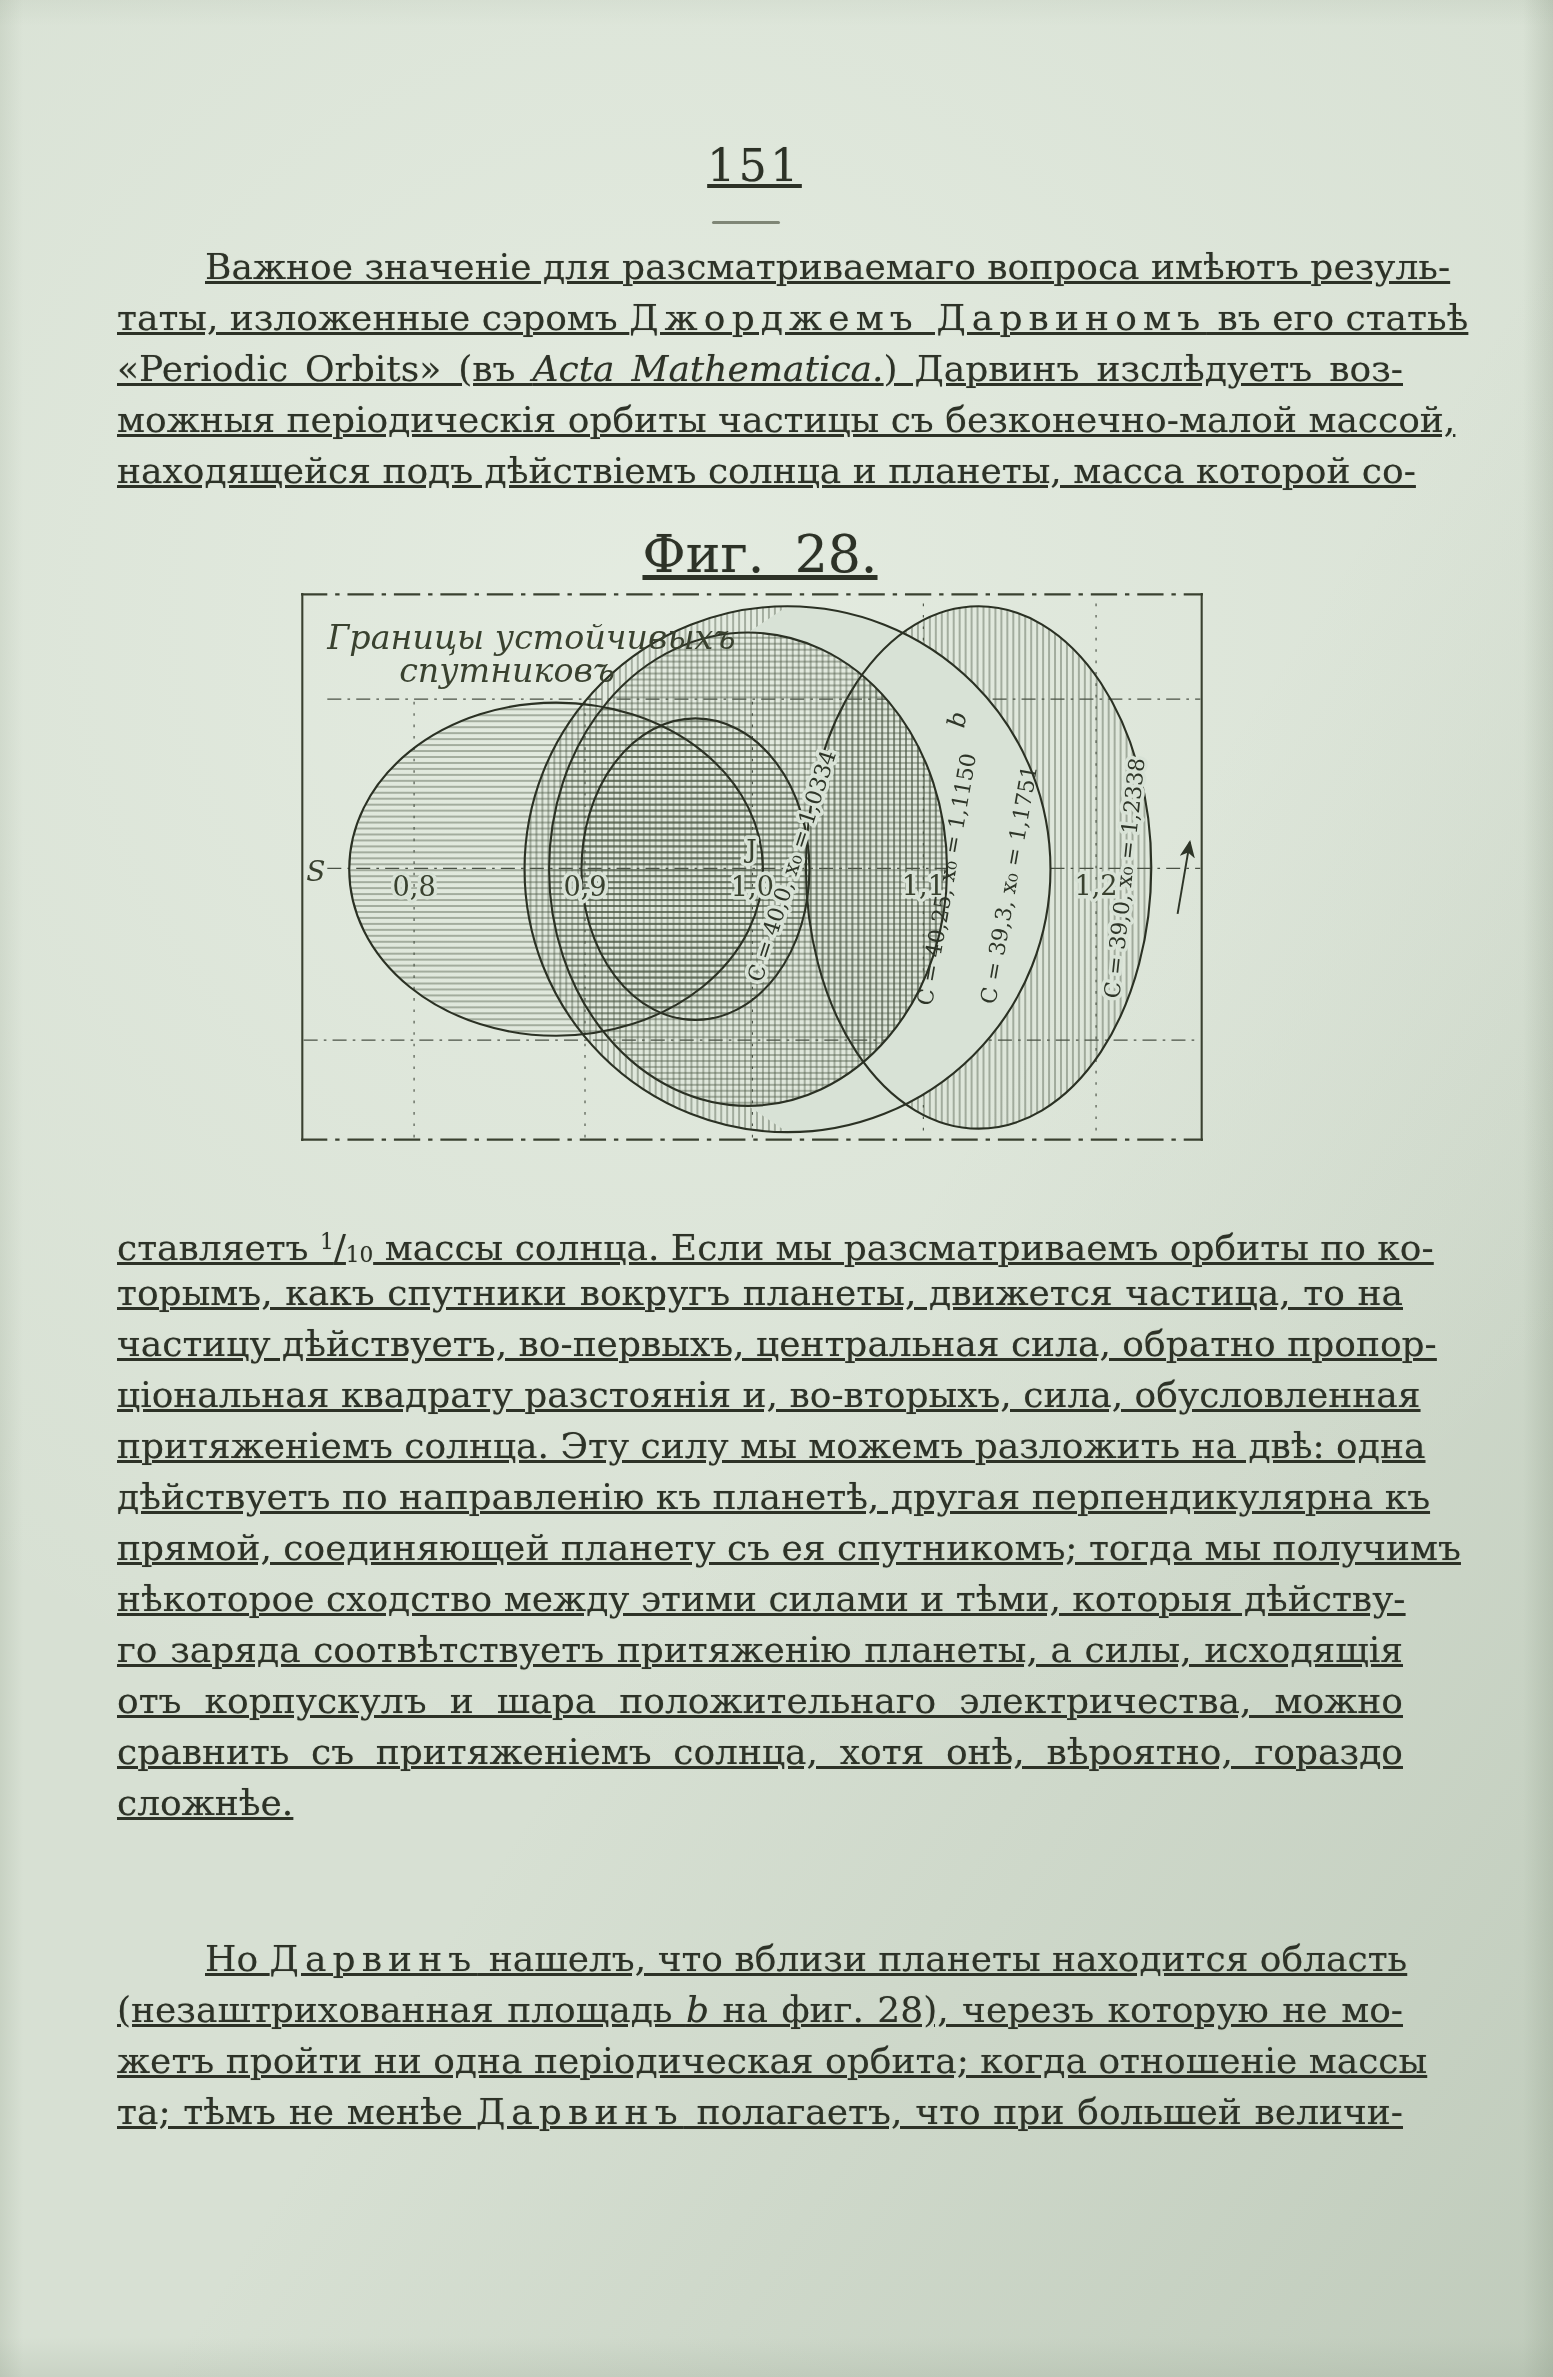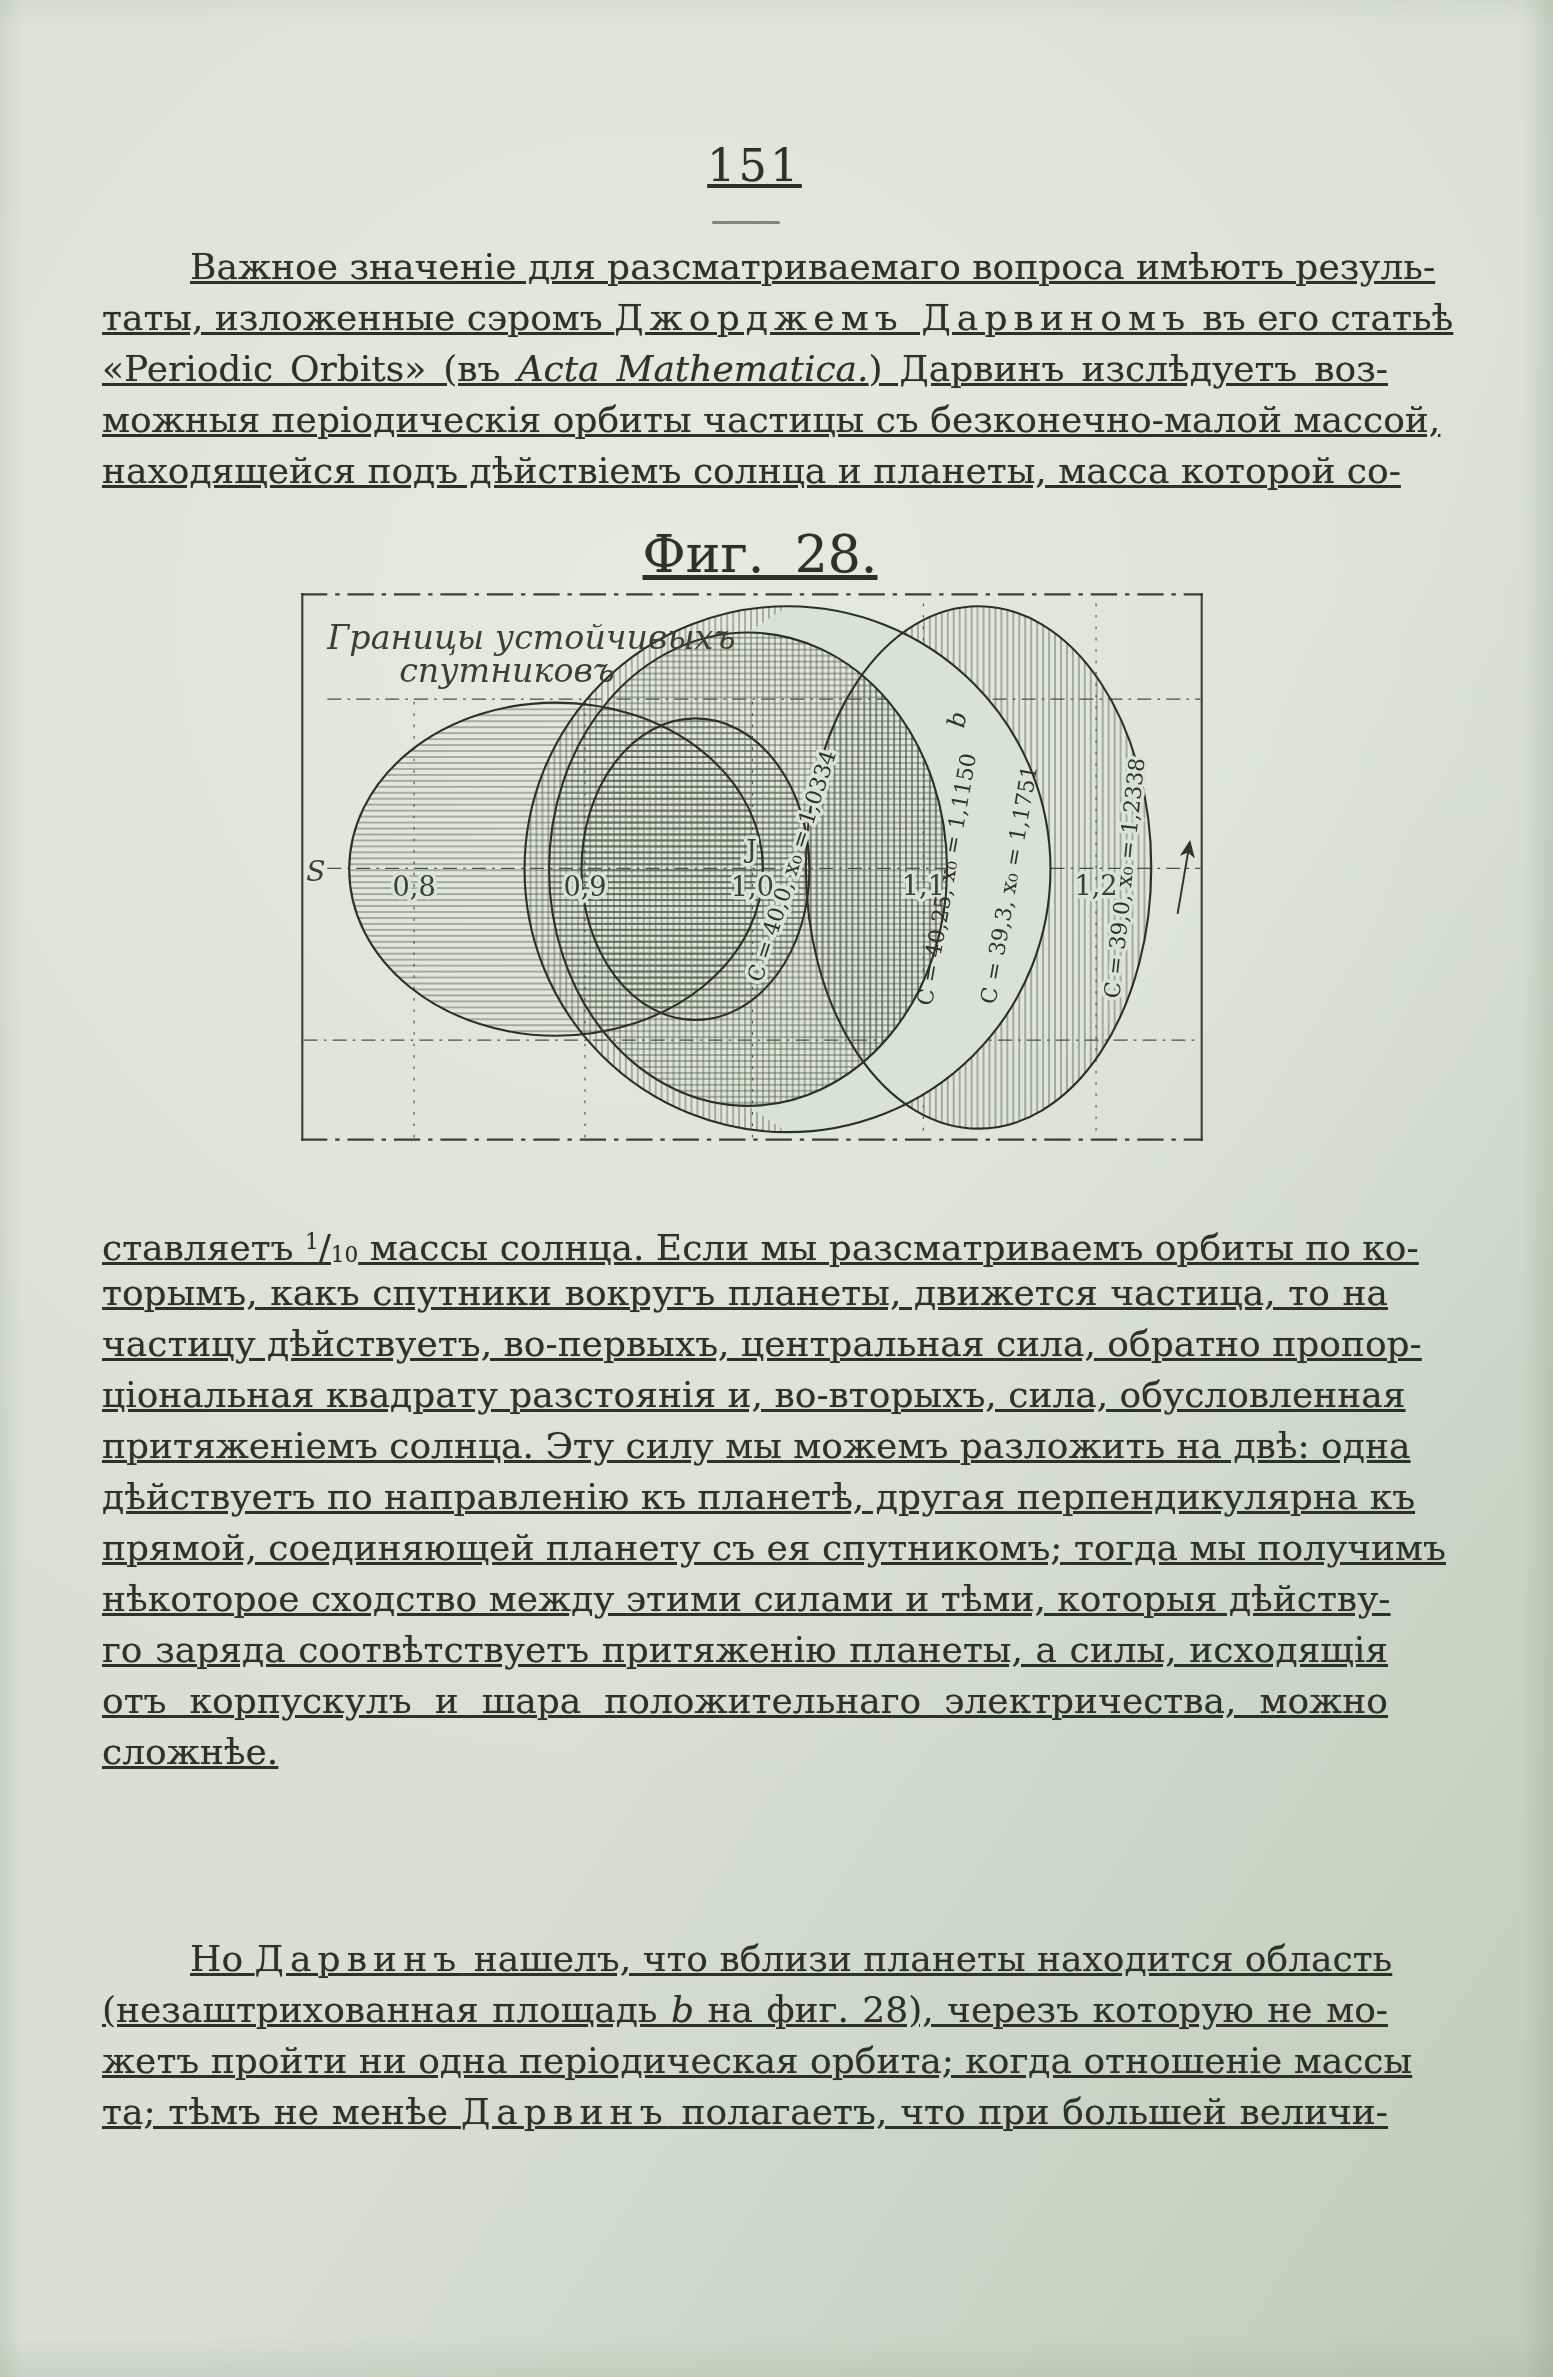--- a/index.html
+++ b/index.html
@@ -20,21 +20,21 @@
   }
   .ink{ text-shadow:0 0 0.9px rgba(40,46,35,0.45);text-decoration:underline; }
   .page-number{
     position:absolute; top:140px; left:658px; width:193px;
     text-align:center; font-size:44px; letter-spacing:3.5px;
   }
   .page-number-rule{
     position:absolute; top:221px; left:712px; width:68px; height:2.6px;
     background:#4c523f; opacity:.65; border-radius:1.8px;
   }
-  .textblock{ position:absolute; left:102px; width:1286px; }
+  .textblock{ position:absolute; left:117px; width:1286px; }
   .para{ font-size:36px; }
   .line{
     height:51px; line-height:51px;
     text-align:justify; text-align-last:justify;
     white-space:nowrap;
   }
   .line.no-just{ text-align:left; text-align-last:left; }
   .line.indent{ padding-left:88px; }
   .s-italic{ font-style:italic; }
   .s-spaced{ letter-spacing:.17em; }
@@ -147,20 +147,21 @@
       <div class="line ink"><span>ставляетъ </span><span class="s-sup">1</span><span>/</span><span class="s-sub">10</span><span> массы солнца. Если мы разсматриваемъ орбиты по ко-</span></div>
       <div class="line ink"><span>торымъ, какъ спутники вокругъ планеты, движется частица, то на</span></div>
       <div class="line ink"><span>частицу дѣйствуетъ, во-первыхъ, центральная сила, обратно пропор-</span></div>
       <div class="line ink"><span>ціональная квадрату разстоянія и, во-вторыхъ, сила, обусловленная</span></div>
       <div class="line ink"><span>притяженіемъ солнца. Эту силу мы можемъ разложить на двѣ: одна</span></div>
       <div class="line ink"><span>дѣйствуетъ по направленію къ планетѣ, другая перпендикулярна къ</span></div>
       <div class="line ink"><span>прямой, соединяющей планету съ ея спутникомъ; тогда мы получимъ</span></div>
       <div class="line ink"><span>нѣкоторое сходство между этими силами и тѣми, которыя дѣйству-</span></div>
       <div class="line ink"><span>го заряда соотвѣтствуетъ притяженію планеты, а силы, исходящія</span></div>
       <div class="line ink"><span>отъ корпускулъ и шара положительнаго электричества, можно</span></div>
+      <div class="line ink"><span>сравнить съ притяженіемъ солнца, хотя онѣ, вѣроятно, гораздо</span></div>
       <div class="line ink no-just"><span>сложнѣе.</span></div>
     </div>
   <div class="textblock para" style="top:1933px;">
       <div class="line ink indent"><span>Но </span><span class="s-spaced">Дарвинъ</span><span> нашелъ, что вблизи планеты находится область</span></div>
       <div class="line ink"><span>(незаштрихованная площадь </span><span class="s-italic">b</span><span> на фиг. 28), черезъ которую не мо-</span></div>
       <div class="line ink"><span>жетъ пройти ни одна періодическая орбита; когда отношеніе массы</span></div>
       <div class="line ink"><span>та; тѣмъ не менѣе </span><span class="s-spaced">Дарвинъ</span><span> полагаетъ, что при большей величи-</span></div>
     </div>
 
 </div>

